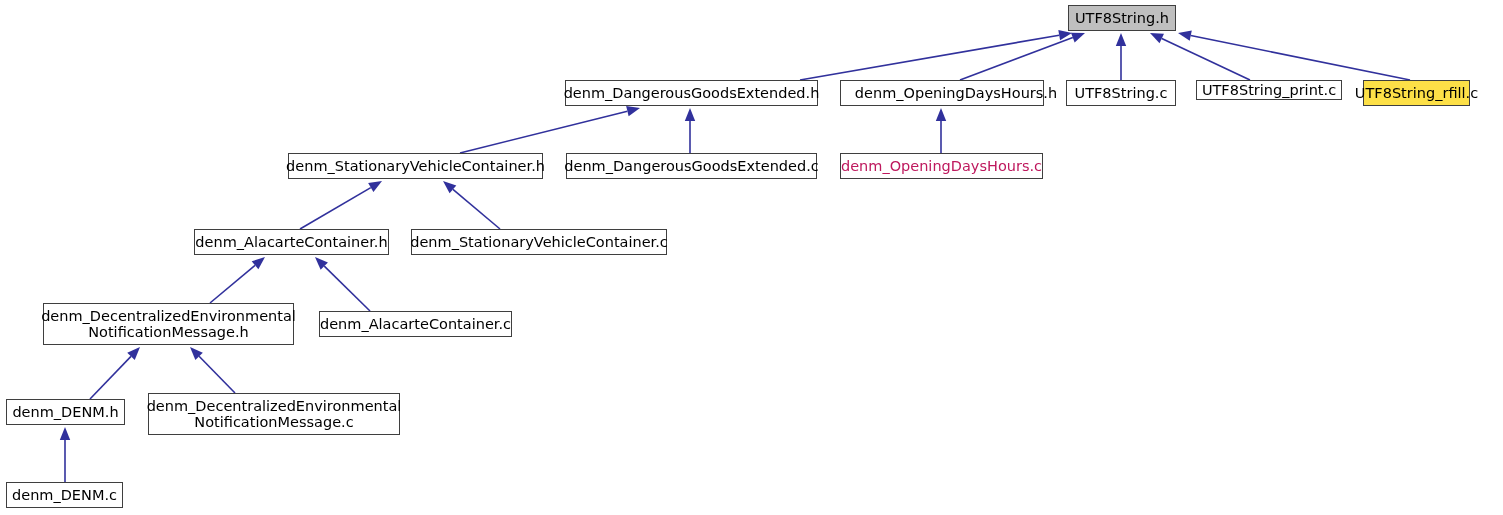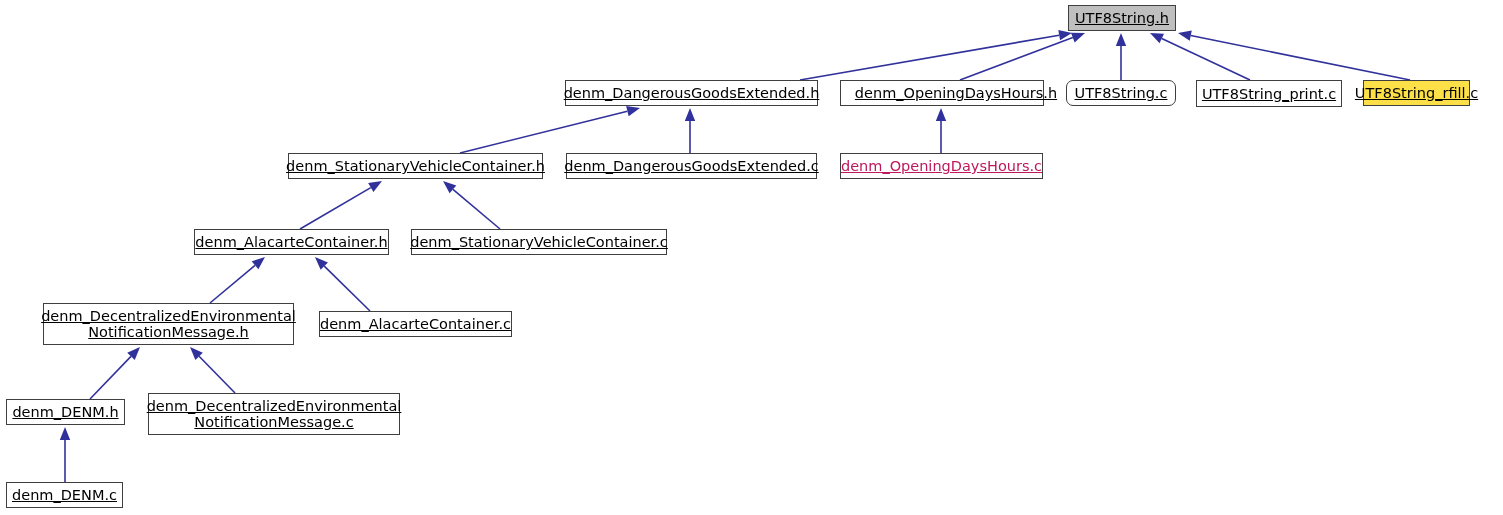--- a/index.html
+++ b/index.html
@@ -38,21 +38,20 @@
     letter-spacing: 0px;
     z-index: 3;
   }
   .node.highlight {
     background: #bfbfbf;
   }
   .node-label {
     display: block;
     padding: 0 4px;
     white-space: pre-line;
-    text-decoration: underline;
   }
 </style>
 </head>
 <body>
 
 <div id="graph-root">
   <svg id="graph-svg" viewBox="0 0 1503 515" xmlns="http://www.w3.org/2000/svg">
       <line x1="800" y1="80" x2="1059.1898351229672" y2="35.21352113684021" stroke="#31319c" stroke-width="1.6"></line>
       <polygon points="1072,33 1060.0752435777033,40.337587087653276 1058.3044266682311,30.089455186027134" fill="#31319c"></polygon>
       <line x1="960" y1="80" x2="1072.8317258949544" y2="37.575271063497176" stroke="#31319c" stroke-width="1.6"></line>
@@ -81,22 +80,22 @@
       <polygon points="140,347 134.73791862621644,359.9749951682334 127.24125475123715,352.7666645192149" fill="#31319c"></polygon>
       <line x1="235" y1="393" x2="199.0908240210285" y2="356.29284233260694" stroke="#31319c" stroke-width="1.6"></line>
       <polygon points="190,347 202.80796095407126,352.6565127241955 195.37368708798576,359.92917194101835" fill="#31319c"></polygon>
       <line x1="65" y1="482" x2="65" y2="440" stroke="#31319c" stroke-width="1.6"></line>
       <polygon points="65,427 70.2,440 59.8,440" fill="#31319c"></polygon>
     </svg>
   <div id="nodes-layer">
       <div class="node highlight" style="left: 1068px; top: 5px; width: 108px; height: 26px; border-color: rgb(63, 63, 63); color: rgb(0, 0, 0); background: rgb(191, 191, 191);"><span class="node-label">UTF8String.h</span></div>
       <div class="node" style="left: 565px; top: 80px; width: 253px; height: 26px; border-color: rgb(63, 63, 63); color: rgb(0, 0, 0); background: rgb(255, 255, 255); align-items: center;"><span class="node-label">denm_DangerousGoodsExtended.h</span></div>
       <div class="node" style="left: 840px; top: 80px; width: 204px; height: 26px; border-color: rgb(63, 63, 63); color: rgb(0, 0, 0); background: rgb(255, 255, 255); padding-left: 28px;"><span class="node-label">denm_OpeningDaysHours.h</span></div>
-      <div class="node" style="left: 1066px; top: 80px; width: 110px; height: 26px; border-color: rgb(63, 63, 63); color: rgb(0, 0, 0); background: rgb(255, 255, 255); border-radius: 7px;"><span class="node-label">UTF8String.c</span></div>
-      <div class="node" style="left: 1196px; top: 80px; width: 146px; height: 27px; border-color: rgb(63, 63, 63); color: rgb(0, 0, 0); background: rgb(255, 255, 255); text-align: right;"><span class="node-label">UTF8String_print.c</span></div>
+      <div class="node" style="left: 1066px; top: 80px; width: 110px; height: 26px; border-color: rgb(63, 63, 63); color: rgb(0, 0, 0); background: rgb(255, 255, 255);"><span class="node-label">UTF8String.c</span></div>
+      <div class="node" style="left: 1196px; top: 80px; width: 146px; height: 20px; border-color: rgb(63, 63, 63); color: rgb(0, 0, 0); background: rgb(255, 255, 255); text-align: right;"><span class="node-label">UTF8String_print.c</span></div>
       <div class="node" style="left: 1363px; top: 80px; width: 107px; height: 26px; border-color: rgb(63, 63, 63); color: rgb(0, 0, 0); background: #fde047; align-items: center;"><span class="node-label">UTF8String_rfill.c</span></div>
       <div class="node" style="left: 288px; top: 153px; width: 255px; height: 26px; border-color: rgb(63, 63, 63); color: rgb(0, 0, 0); background: rgb(255, 255, 255);"><span class="node-label">denm_StationaryVehicleContainer.h</span></div>
       <div class="node" style="left: 566px; top: 153px; width: 251px; height: 26px; border-color: rgb(63, 63, 63); color: rgb(0, 0, 0); background: rgb(255, 255, 255);"><span class="node-label">denm_DangerousGoodsExtended.c</span></div>
       <div class="node" style="left: 840px; top: 153px; width: 203px; height: 26px; border-color: rgb(63, 63, 63); color: #be185d; background: rgb(255, 255, 255);"><span class="node-label">denm_OpeningDaysHours.c</span></div>
       <div class="node" style="left: 194px; top: 229px; width: 195px; height: 26px; border-color: rgb(63, 63, 63); color: rgb(0, 0, 0); background: rgb(255, 255, 255);"><span class="node-label">denm_AlacarteContainer.h</span></div>
       <div class="node" style="left: 411px; top: 229px; width: 256px; height: 26px; border-color: rgb(63, 63, 63); color: rgb(0, 0, 0); background: rgb(255, 255, 255);"><span class="node-label">denm_StationaryVehicleContainer.c</span></div>
       <div class="node" style="left: 43px; top: 303px; width: 251px; height: 42px; border-color: rgb(63, 63, 63); color: rgb(0, 0, 0); background: rgb(255, 255, 255);"><span class="node-label">denm_DecentralizedEnvironmental
 NotificationMessage.h</span></div>
       <div class="node" style="left: 319px; top: 311px; width: 193px; height: 26px; border-color: rgb(63, 63, 63); color: rgb(0, 0, 0); background: rgb(255, 255, 255);"><span class="node-label">denm_AlacarteContainer.c</span></div>
       <div class="node" style="left: 6px; top: 399px; width: 119px; height: 26px; border-color: rgb(63, 63, 63); color: rgb(0, 0, 0); background: rgb(255, 255, 255);"><span class="node-label">denm_DENM.h</span></div>

